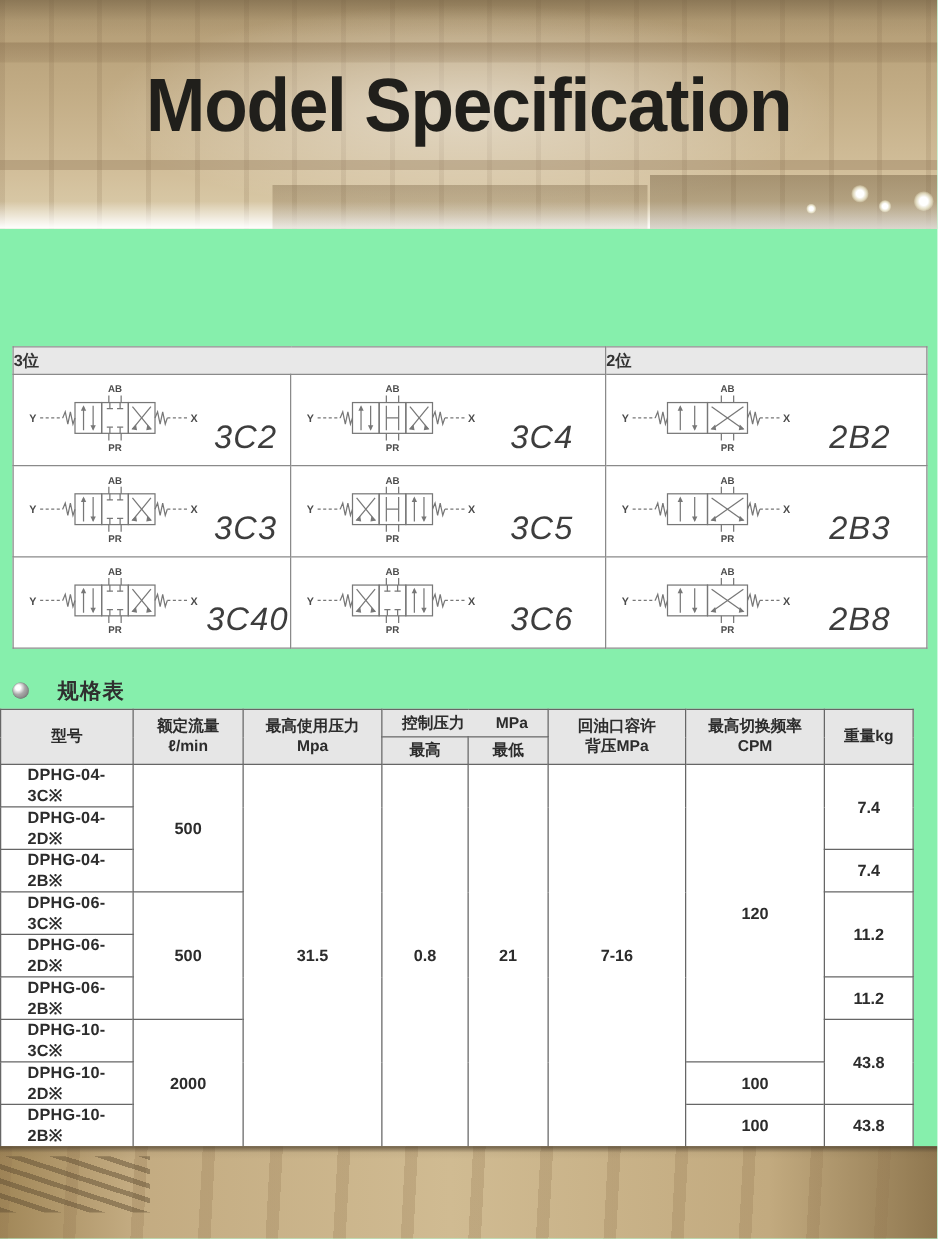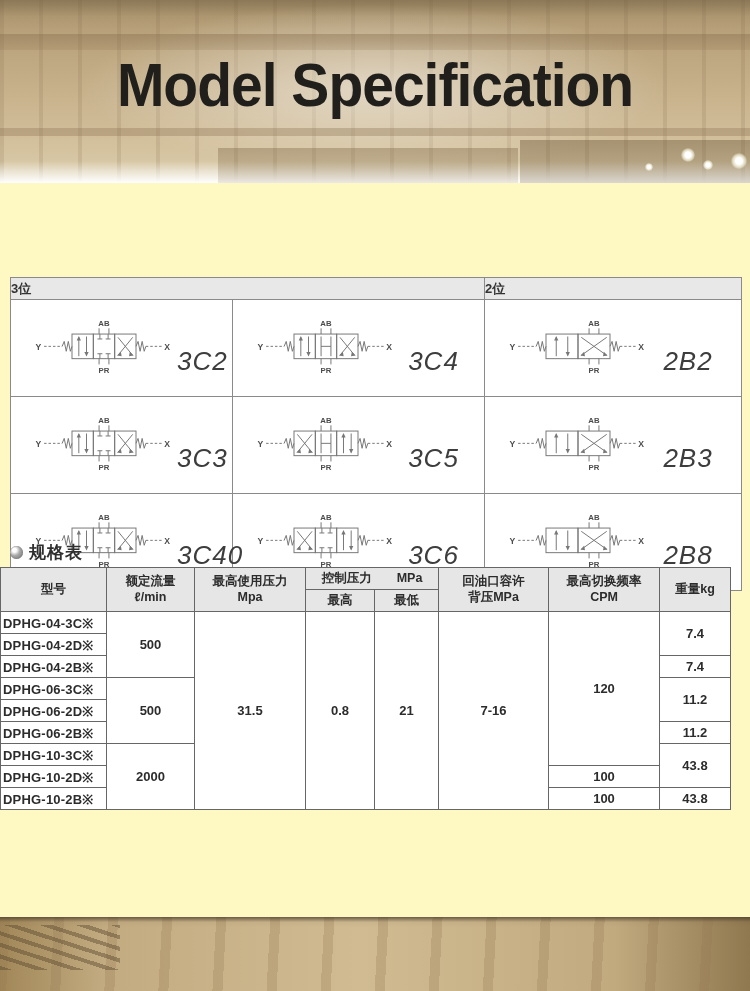--- a/index.html
+++ b/index.html
@@ -1,19 +1,19 @@
 <!DOCTYPE html>
 <html><head>
 <meta charset="utf-8">
 <style>
   * { margin:0; padding:0; box-sizing:border-box; }
   html,body { background:#ffffff; }
   .page {
     position:relative; width:750px; height:991px; overflow:hidden;
-    background:#fef9c3; font-family:"Liberation Sans", sans-serif;
+    background:#86efac; font-family:"Liberation Sans", sans-serif;
   }
 
   
   .photo-top {
     position:absolute; left:0; top:0; width:750px; height:183px;
     background:
       linear-gradient(180deg, rgba(255,255,255,0) 88%, #ffffff 100%),
       radial-gradient(ellipse 420px 120px at 50% 48%, rgba(255,255,255,0.50), rgba(255,255,255,0) 70%),
       linear-gradient(180deg, rgba(110,92,64,0.55) 0%, rgba(110,92,64,0.10) 9%, rgba(110,92,64,0) 16%),
       repeating-linear-gradient(90deg, rgba(125,100,70,0.16) 0 4px, rgba(0,0,0,0) 4px 39px),
@@ -60,31 +60,31 @@
   table { border-collapse:collapse; }
   .valve-table {
     position:absolute; left:10px; top:277px; width:731px;
     table-layout:fixed; background:#ffffff;
   }
   .valve-table th, .valve-table td { border:1px solid #8a8a8a; }
   .valve-table th {
     background:#e8e8e8; font-size:13px; font-weight:700; color:#333333;
     height:22px; text-align:left;
   }
-  .valve-table td { height:70px; padding:16px; }
+  .valve-table td { height:70px; padding:4px; }
   .sym-cell { display:flex; align-items:center; height:100%; }
   .sym-cell svg { flex:0 0 auto; margin-left:4px; }
   .valve-label {
     flex:1 1 auto; text-align:center; margin-top:26px;
     font-size:26px; color:#3d3d3d; letter-spacing:1px;font-style:italic;
   }
 
   
   .spec-title-row {
-    position:absolute; left:10px; top:541px; display:flex; align-items:center; gap:6px;font-family:Liberation Mono, monospace;
+    position:absolute; left:10px; top:541px; display:flex; align-items:center; gap:23px;font-family:Liberation Mono, monospace;
   }
   .bullet-icon {
     width:13px; height:13px; border-radius:50%;
     background:radial-gradient(circle at 34% 32%, #ffffff 0 16%, #a8a8a8 45%, #6c6c6c 100%);
     box-shadow:inset 0 0 1px #555;
   }
   .spec-title-text { font-size:17px; font-weight:700; color:#2f2f2f; letter-spacing:1px; }
 
   .spec-table {
     position:absolute; left:0; top:567px; width:731px;
@@ -92,21 +92,21 @@
   }
   .spec-table th, .spec-table td { border:1px solid #666666; }
   .spec-table th {
     background:#e6e6e6; font-size:12.5px; font-weight:700; line-height:1.25;
     text-align:center; padding:1px 0;
   }
   .spec-table thead tr { height:22px; }
   .spec-table td {
     height:22px; font-size:13px; font-weight:700; text-align:center; padding:0;
   }
-  .spec-table td.model-cell { text-align:left; padding-left:2px; letter-spacing:0.2px; }
+  .spec-table td.model-cell { text-align:left; padding-left:21px; letter-spacing:0.2px; }
   .ctrl-head { display:flex; justify-content:center; gap:25px; }
 </style>
 </head>
 <body>
 
 <div class="page">
 
   <div class="photo-top">
     <div class="girder"></div>
     <div class="girder2"></div>

